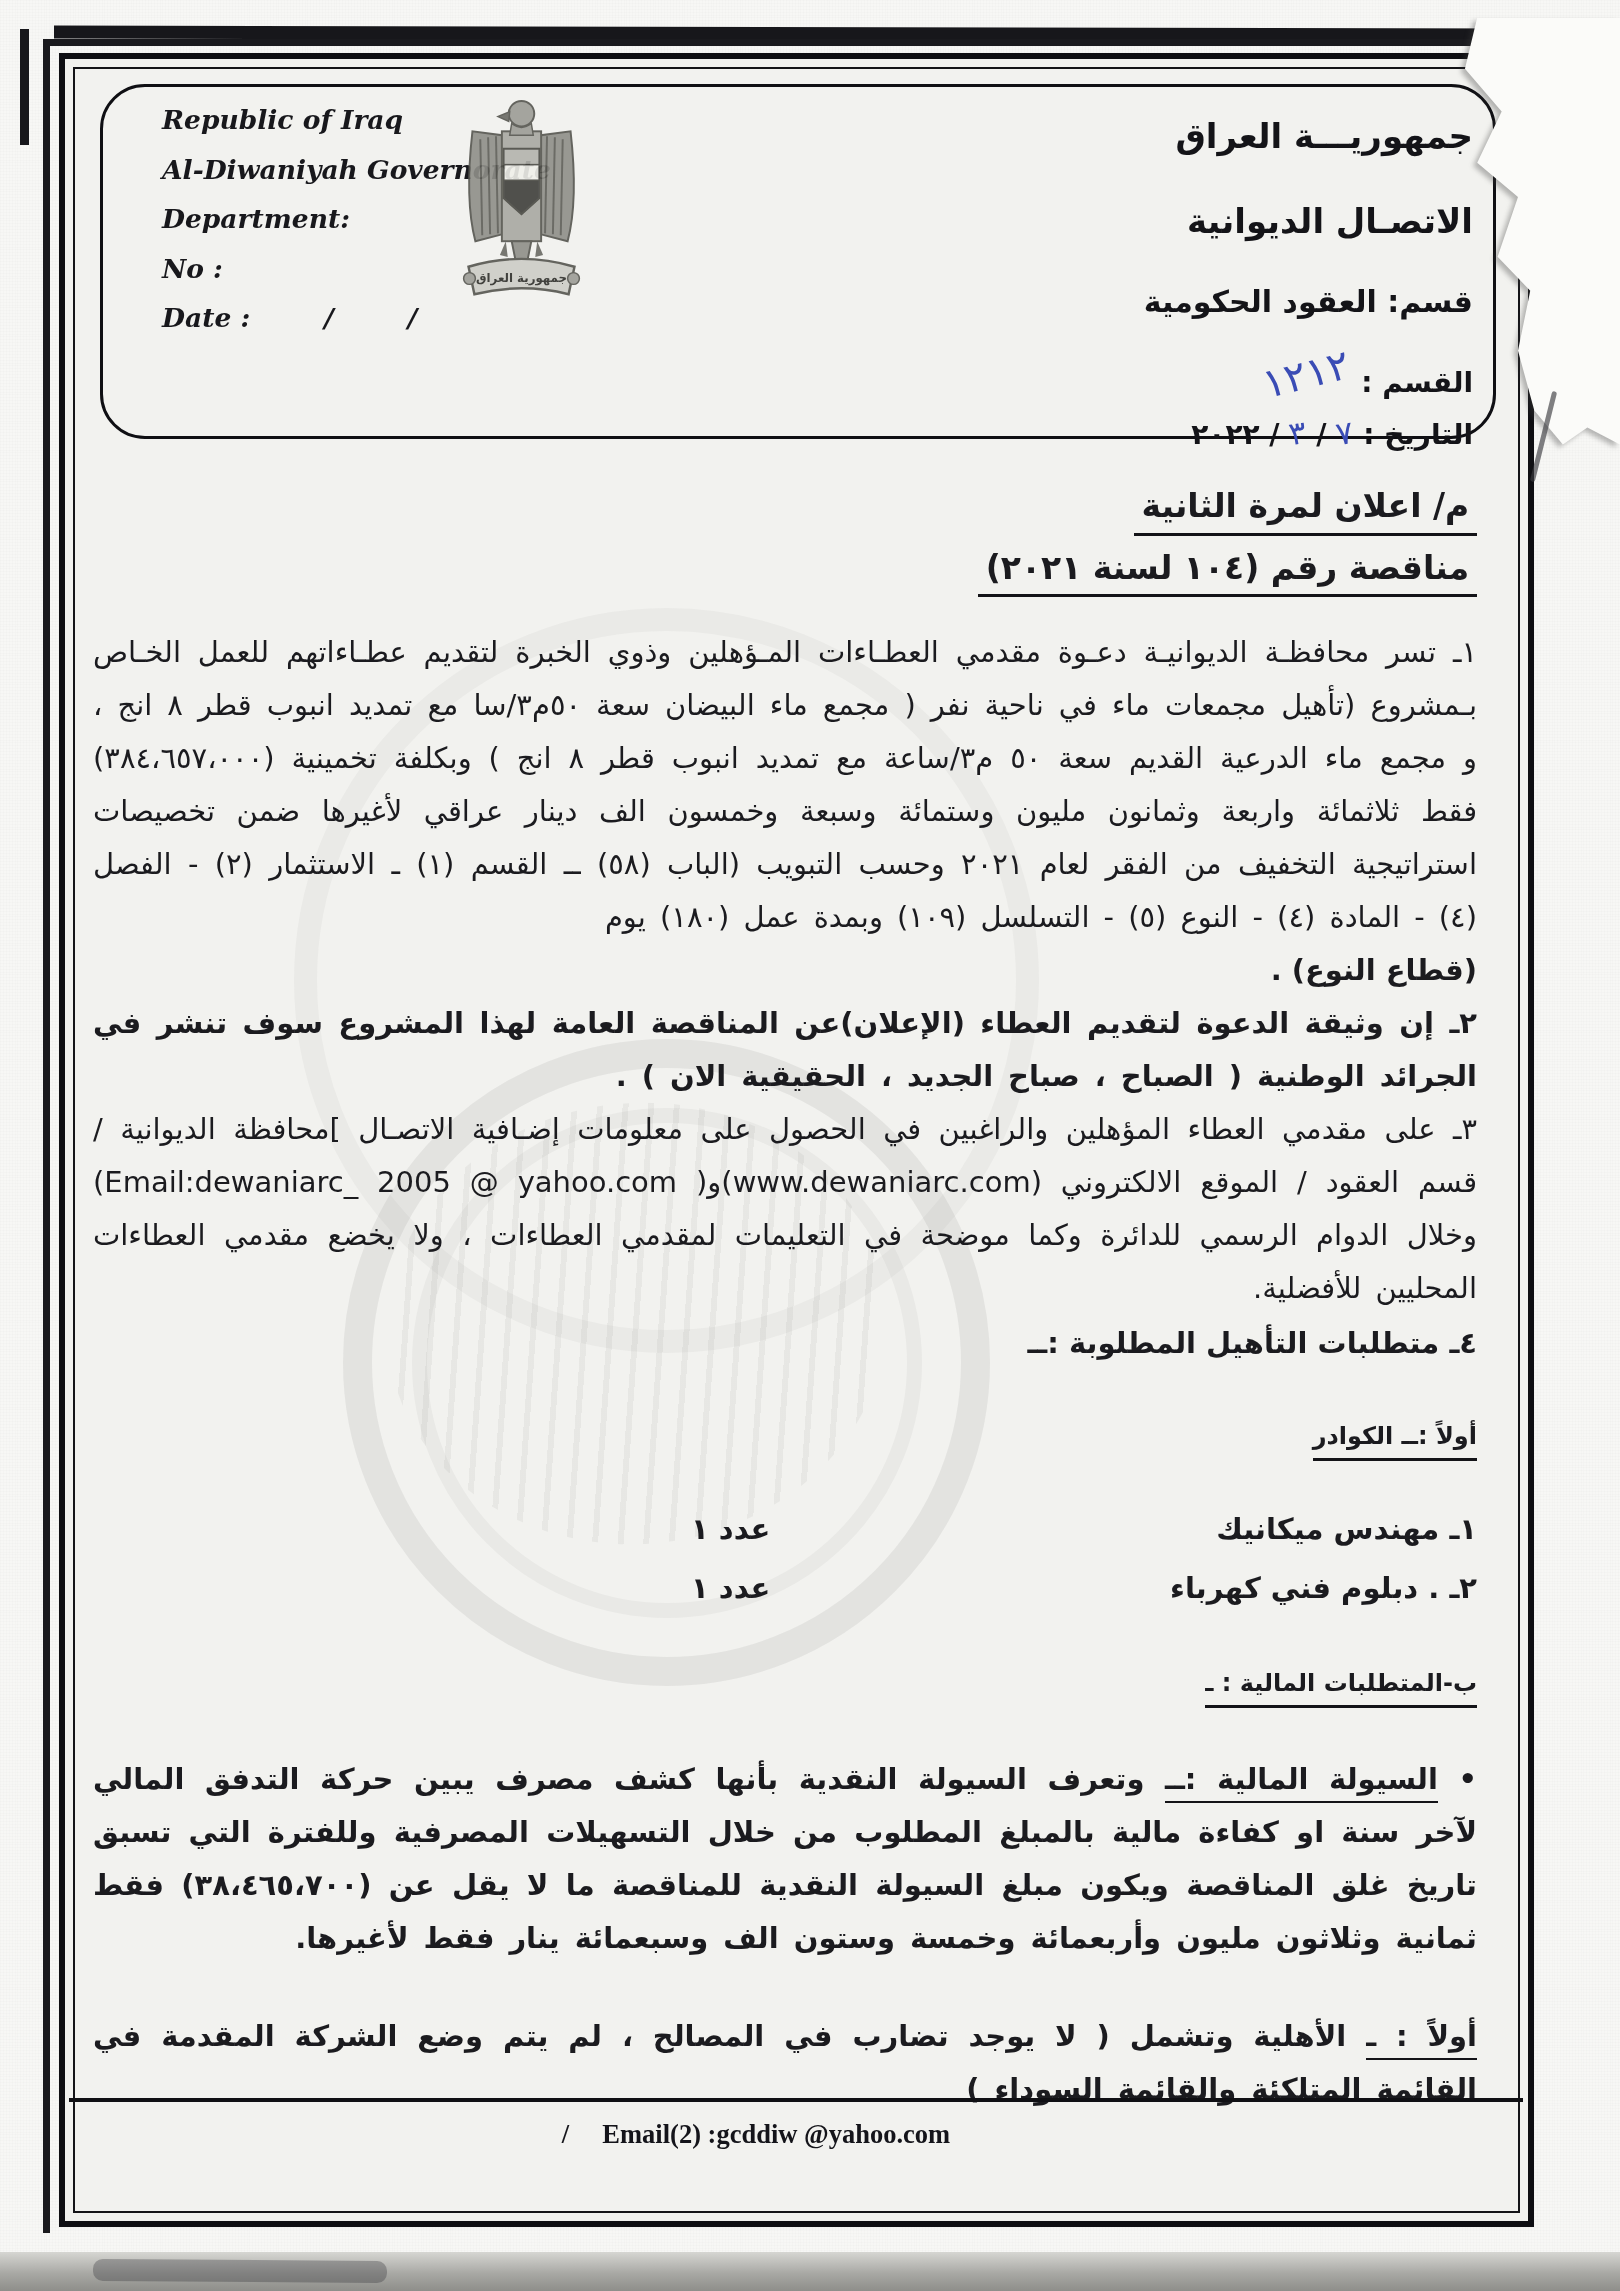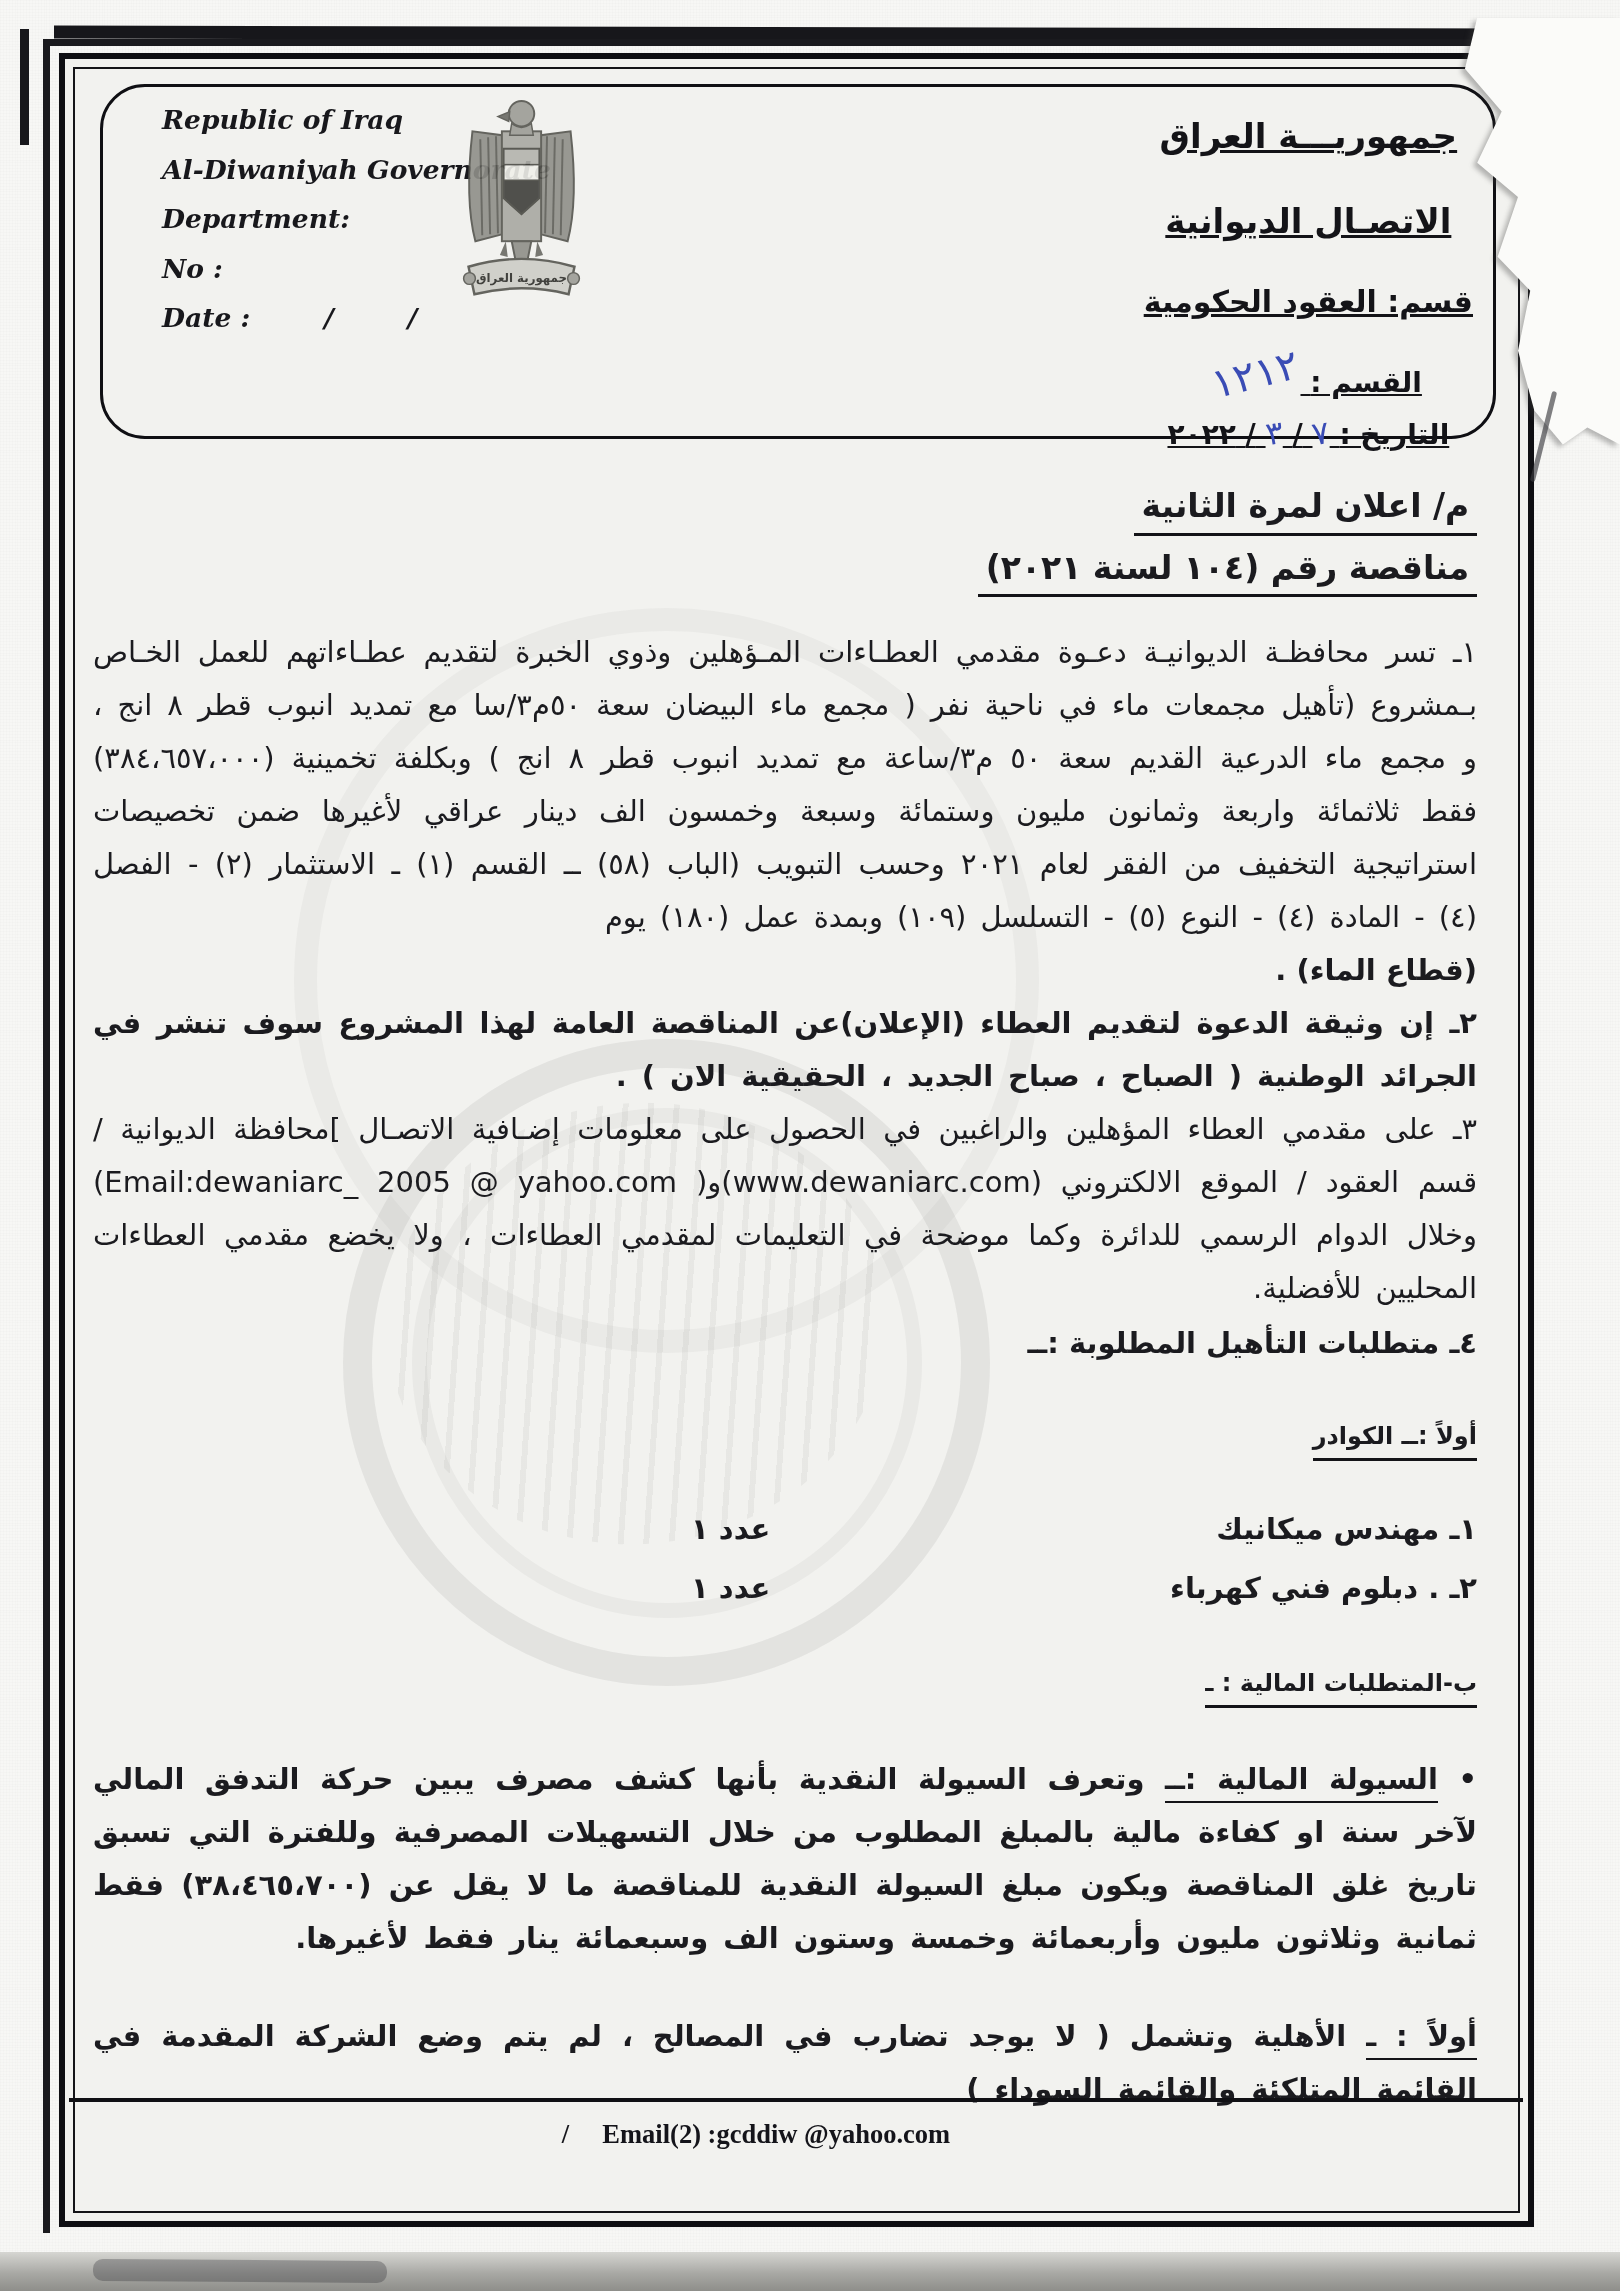--- a/index.html
+++ b/index.html
@@ -30,21 +30,21 @@
   .wm-ring2 { left:412px; top:1108px; width:510px; height:510px; border:15.7px solid rgba(100,100,95,.06);}
   .wm-streaks { left:387px; top:1103px; width:500px; height:441px; border-radius:50%;
                 background:repeating-linear-gradient(100deg, rgba(90,90,85,.07) 0 5.9px, transparent 5.9px 25.5px);
                 transform:rotate(-6deg); z-index:2;}
 
   
   .header-box { left:100px; top:84px; width:1396px; height:355px; border:3.9px solid #0f0f13; border-radius:45px; z-index:3;}
   .header-english { left:162px; top:104px; z-index:3; font-family:"DejaVu Serif", serif; font-style:italic; font-size:26.5px; color:#18181c; font-weight:bold;}
   .header-english .eng-line { margin-bottom:18.6px; white-space:pre; }
   .emblem { left:443px; top:92px; width:157px; height:216px; z-index:3; opacity:.9;}
-  .header-arabic { right:147px; top:116px; z-index:3; direction:rtl; text-align:center; color:#141418;text-decoration:underline;}
+  .header-arabic { right:147px; top:116px; z-index:3; direction:rtl; text-align:right; color:#141418;}
   .ar-line1 { font-size:34px; font-weight:bold; margin-bottom:45px; }
   .ar-line2 { font-size:34px; font-weight:bold; margin-bottom:43px; }
   .ar-line3 { font-size:30px; font-weight:bold; margin-bottom:35px; }
   .ar-number { font-size:28px; font-weight:bold; margin-bottom:11.8px; }
   .ar-date { font-size:28px; font-weight:bold; }
   .hw { color:#3a4cb5; display:inline-block; font-weight:400; }
   .hw-num { font-size:41px; transform:rotate(-14deg) translateY(-3.9px); letter-spacing:2.9px; margin-left:17.6px;}
   .hw-digit { font-size:32px; transform:rotate(-9deg); }
 
   
@@ -164,21 +164,21 @@
   <div class="abs crease"></div>
 
   <div class="abs content">
 
     <div class="title-wrap">
       <span class="title-line">م/ اعلان لمرة الثانية</span><br>
       <span class="title-line title-line2">مناقصة رقم (١٠٤ لسنة ٢٠٢١)</span>
     </div>
 
     <div class="para">١ـ تسر محافظـة الديوانيـة دعـوة مقدمي العطـاءات المـؤهلين وذوي الخبرة لتقديم عطـاءاتهم للعمل الخـاص بـمشروع (تأهيل مجمعات ماء  في ناحية نفر ( مجمع  ماء  البيضان سعة ٥٠م٣/سا مع تمديد انبوب  قطر ٨ انج ، و مجمع  ماء الدرعية القديم  سعة ٥٠ م٣/ساعة  مع تمديد انبوب قطر  ٨  انج  )   وبكلفة تخمينية (٣٨٤،٦٥٧،٠٠٠) فقط ثلاثمائة واربعة وثمانون  مليون  وستمائة  وسبعة وخمسون  الف  دينار  عراقي لأغيرها ضمن تخصيصات استراتيجية التخفيف من الفقر  لعام ٢٠٢١ وحسب التبويب (الباب (٥٨) ــ القسم (١) ـ الاستثمار (٢) - الفصل (٤) - المادة (٤) - النوع (٥) - التسلسل (١٠٩) وبمدة عمل (١٨٠) يوم</div>
-    <div class="tail-line">(قطاع الماء) .</div>
+    <div class="tail-line">(قطاع النوع) .</div>
 
     <div class="para bold">٢ـ إن وثيقة الدعوة لتقديم العطاء (الإعلان)عن المناقصة العامة لهذا المشروع سوف تنشر في الجرائد الوطنية ( الصباح ، صباح الجديد ، الحقيقية الان ) .</div>
 
     <div class="para">٣ـ على مقدمي العطاء المؤهلين والراغبين في الحصول على معلومات إضـافية الاتصـال ]محافظة الديوانية / قسم العقود / الموقع الالكتروني (www.dewaniarc.com)و( Email:dewaniarc_ 2005 @ yahoo.com) وخلال الدوام الرسمي للدائرة وكما موضحة في التعليمات لمقدمي العطاءات ، ولا يخضع مقدمي العطاءات المحليين للأفضلية.</div>
 
     <div class="sub-line">٤ـ متطلبات التأهيل المطلوبة :ــ</div>
 
     <div class="sect">
       <span class="heading-underline">أولاً :ــ  الكوادر</span>
     </div>

